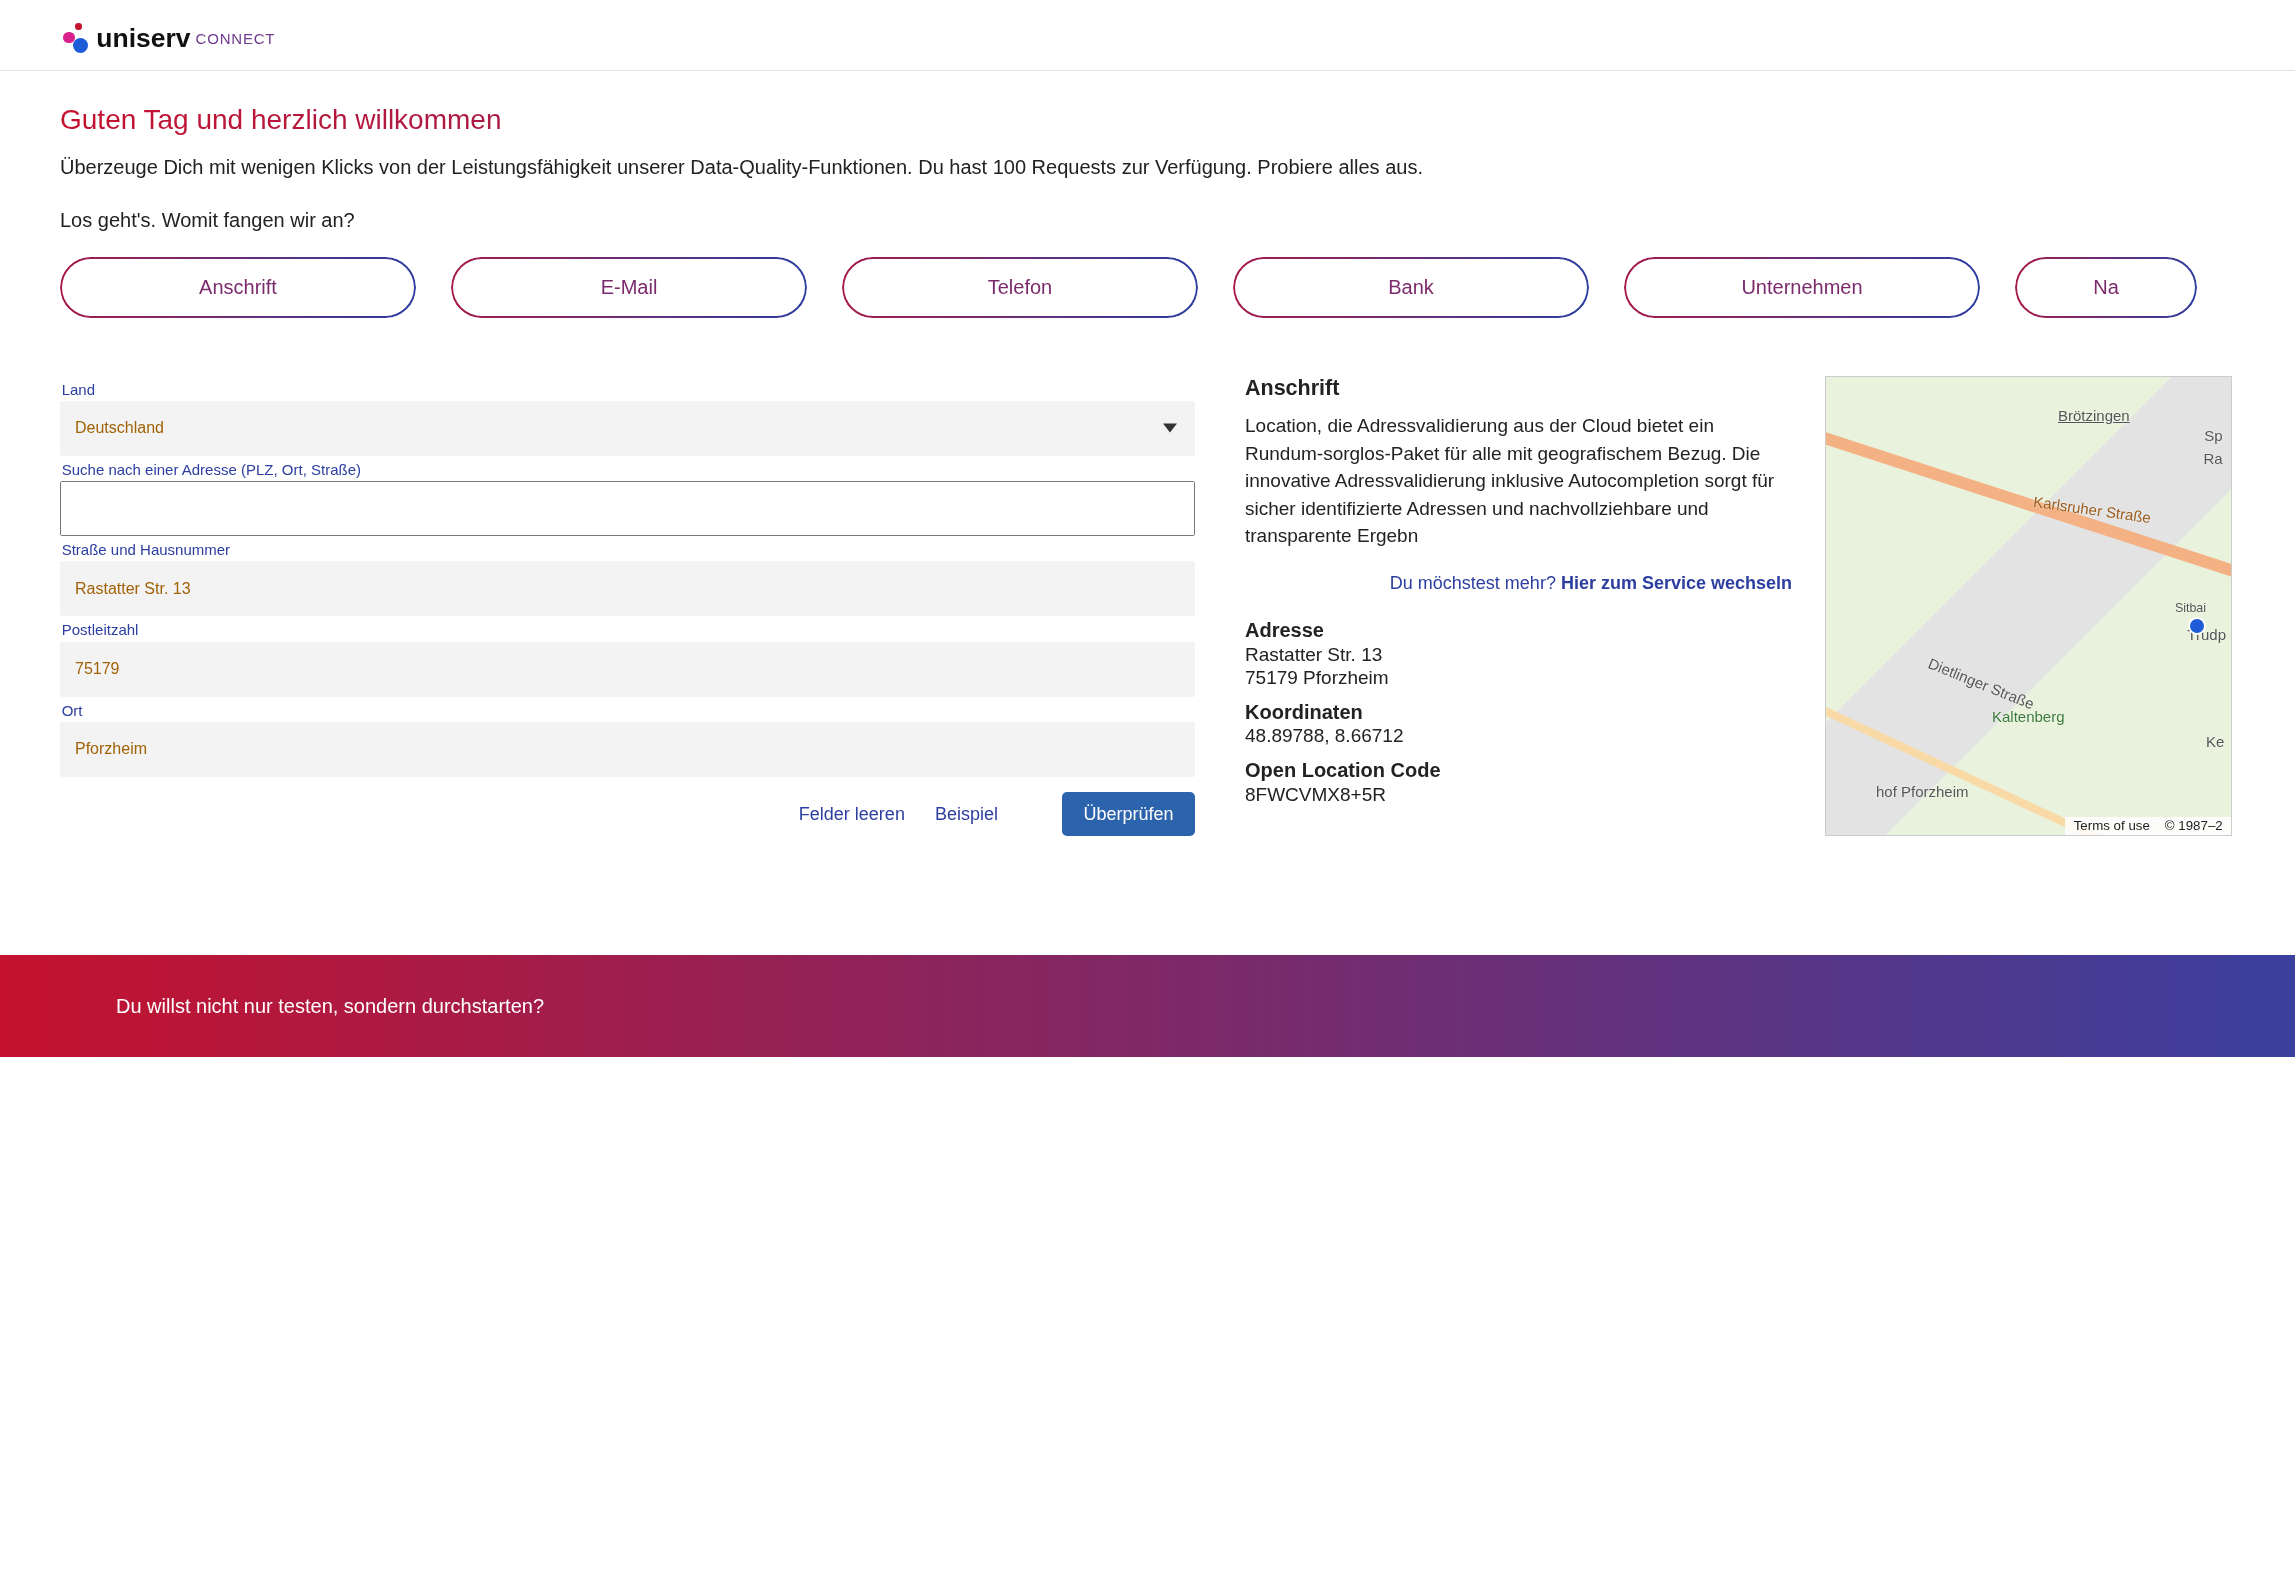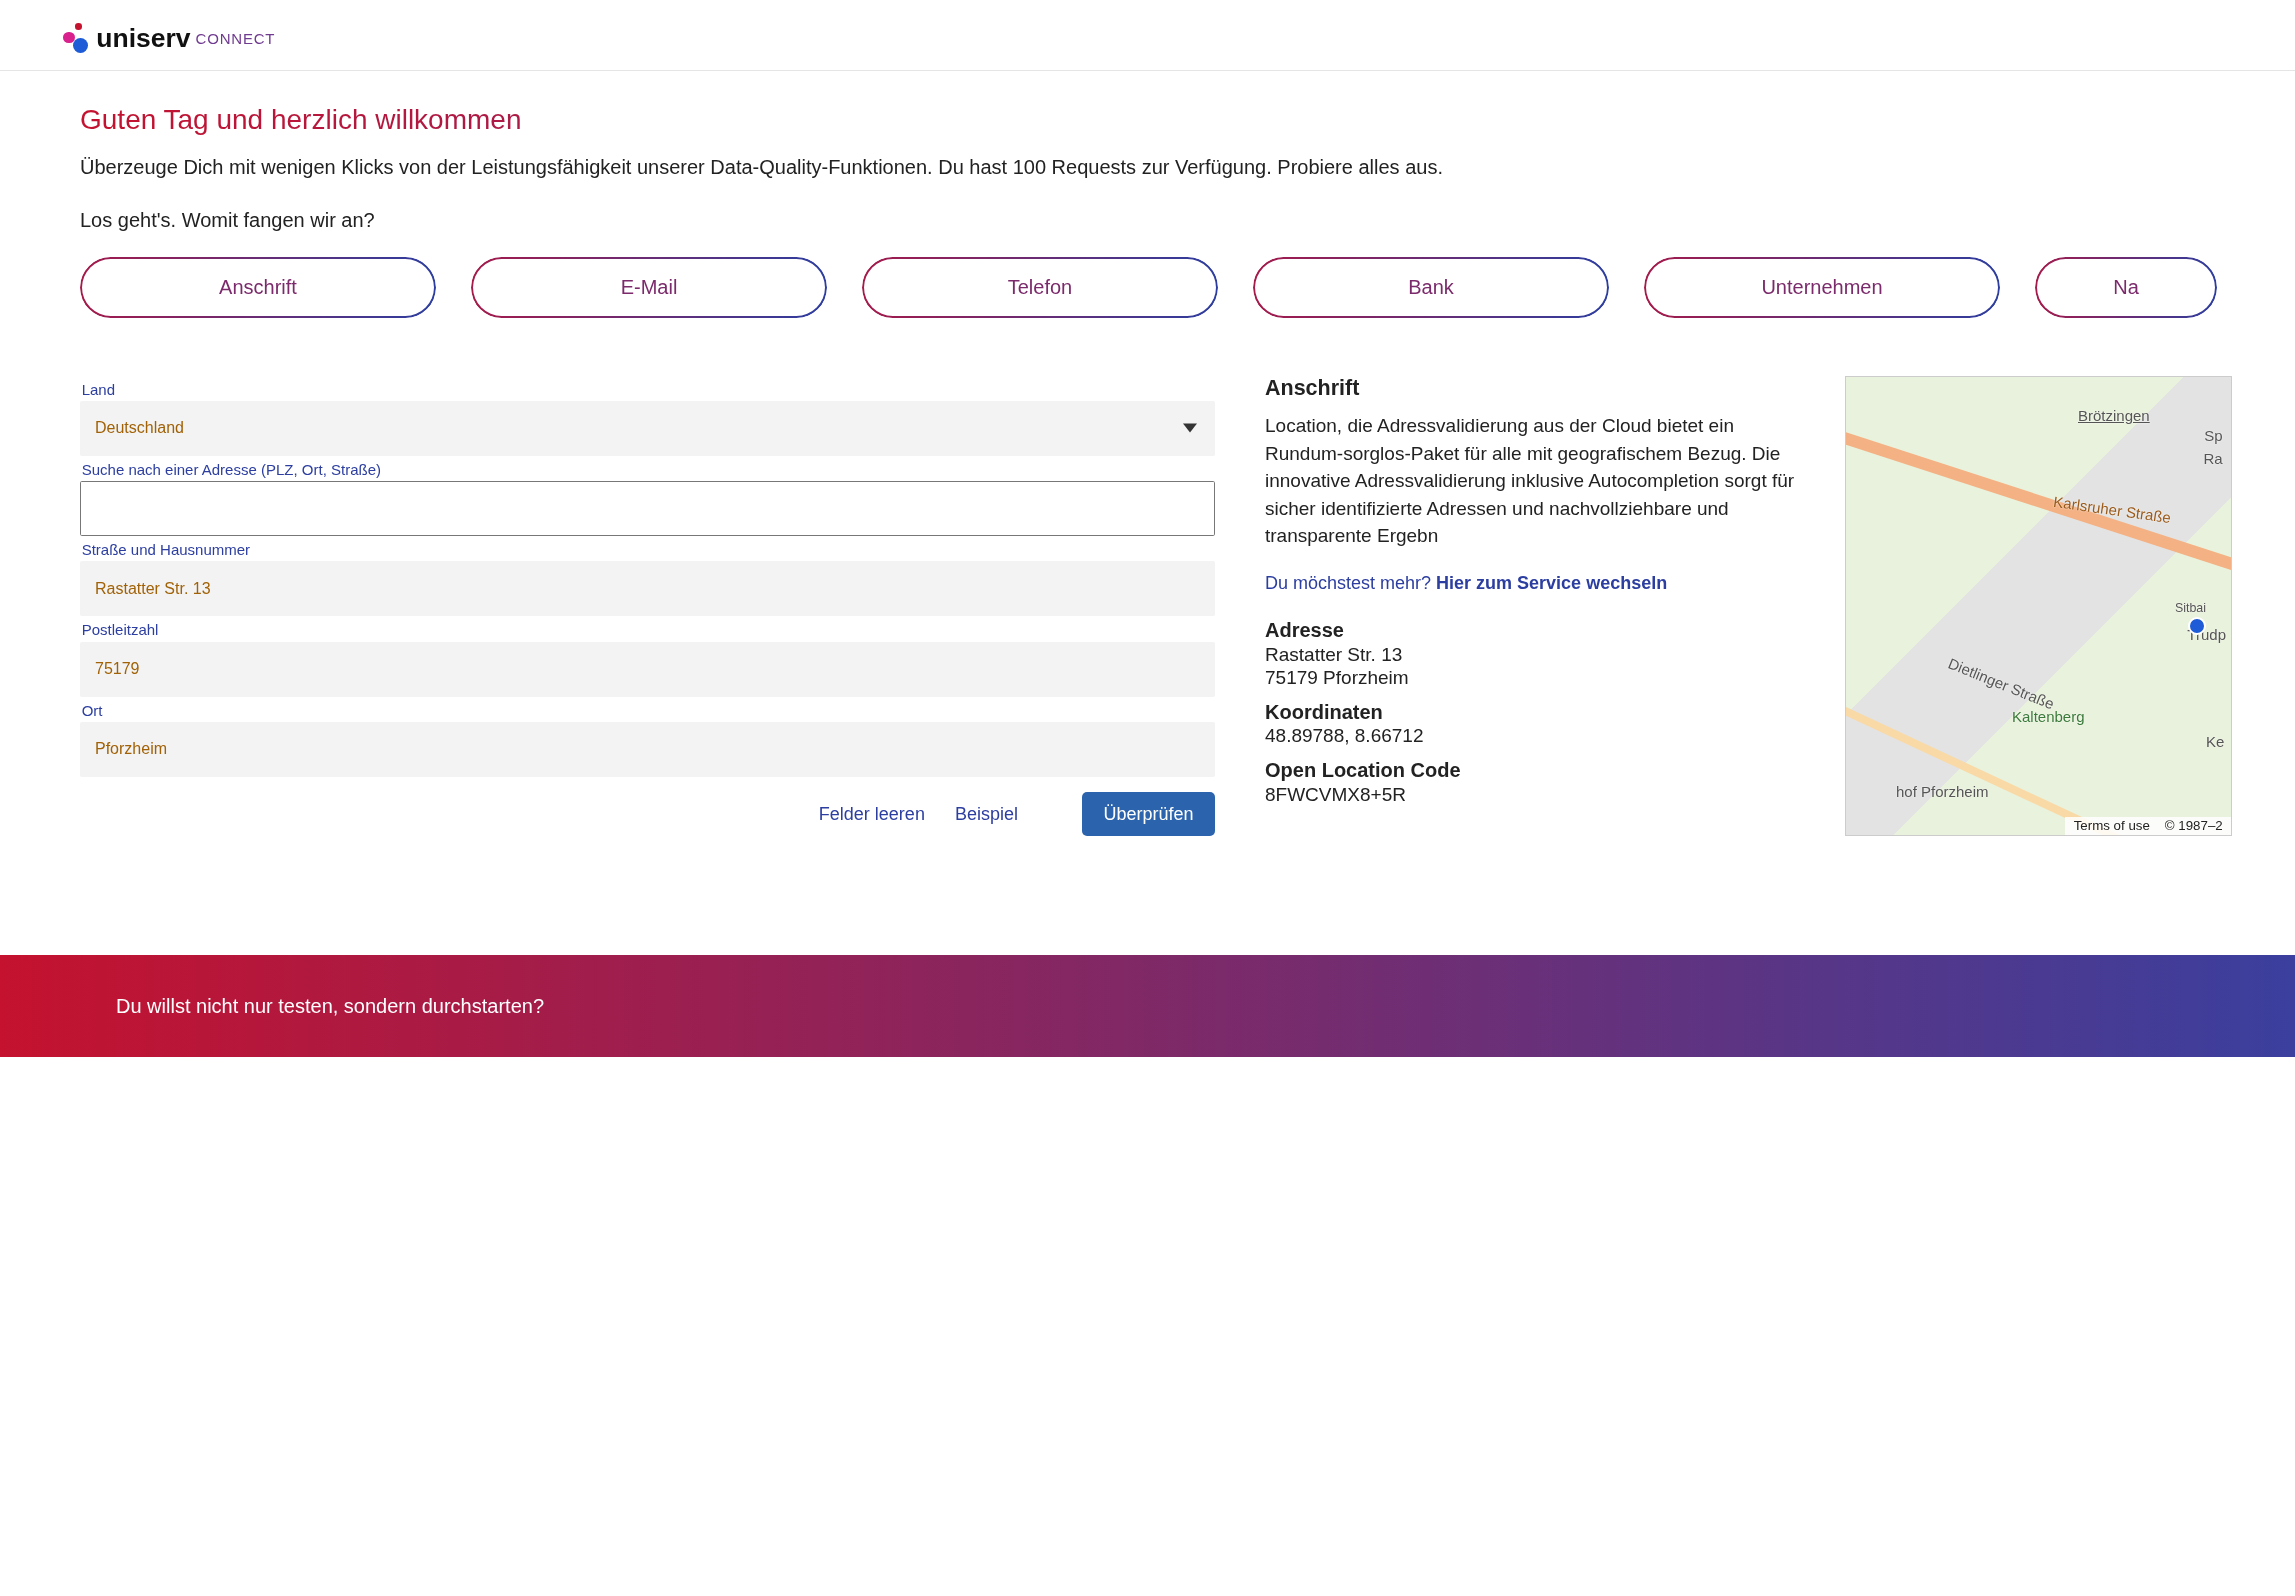--- a/index.html
+++ b/index.html
@@ -13,21 +13,21 @@
     text-align: center;
   }
   .logo-dots { display:inline-block; position:relative; width:33px; height:33px; margin-right:3.3px; }
   .dot { position:absolute; border-radius:50%; }
   .dot.red   { width:6.6px; height:6.6px; background:#c4122f; top:1.7px; left:15px;}
   .dot.mag   { width:11.6px; height:11.6px; background:#d9218e; top:10px; left:3.3px;}
   .dot.blue  { width:15px; height:15px; background:#1e5bd6; top:16.6px; left:13.3px;}
   .brand      { font-size:26.5px; font-weight:700; letter-spacing:0px; color:#111;}
   .brand-sub  { font-size:15px; font-weight:400; color:#6f3a8f; margin-left:5px; letter-spacing:0.8px;}
 
-  .page { padding: 33px 0 0 80px; width: 2232px; }
+  .page { padding: 33px 0 0 60px; width: 2232px; }
 
   h1.welcome {
     font-size:28px; font-weight:500;
     background: linear-gradient(90deg,#c4122f,#4b3a9f);
     -webkit-background-clip:text; background-clip:text; color:transparent;
     margin-bottom:20px;
   }
   .intro { font-size:20px; color:#222; margin-bottom:30px; }
   .prompt{ font-size:20px; color:#222; margin-bottom:25px; }
 
@@ -75,21 +75,21 @@
   .linkbtn{ font-size:18px; color:#2c3ea0; cursor:pointer;}
   .primary{
     background:#2c63ad; color:#fff; font-size:18px;
     padding:11.6px 21.5px; border-radius:5px; border:none; cursor:pointer;margin-left:34px;
   }
 
   .info-col{ flex:1; display:flex; gap:33px;}
   .info-text{ flex:0 0 547px;}
   .info-text h3{ font-size:21.5px; font-weight:700; margin-bottom:11.6px;}
   .info-text .desc{ font-size:19px; line-height:1.45; margin-bottom:23px;}
-  .morelink{ font-size:18px; color:#2c3ea0; margin-bottom:25px; display:block;}
+  .morelink{ font-size:18px; color:#2c3ea0; margin-bottom:25px; display:block;text-align:right;}
   .morelink a{ font-weight:700; color:#2c3ea0; text-decoration:none;}
   .kv h4{ font-size:20px; font-weight:700; margin-top:11.6px;}
   .kv div{ font-size:19px; margin-top:1.7px;}
 
   .mapbox{
     flex:1; min-height:456px; border:0.8px solid #ccc; position:relative;
     background:
       linear-gradient(135deg,#e9f2dc 0 40%, #e3e3e3 40% 60%, #e9f2dc 60% 100%);
     overflow:hidden;
   }

